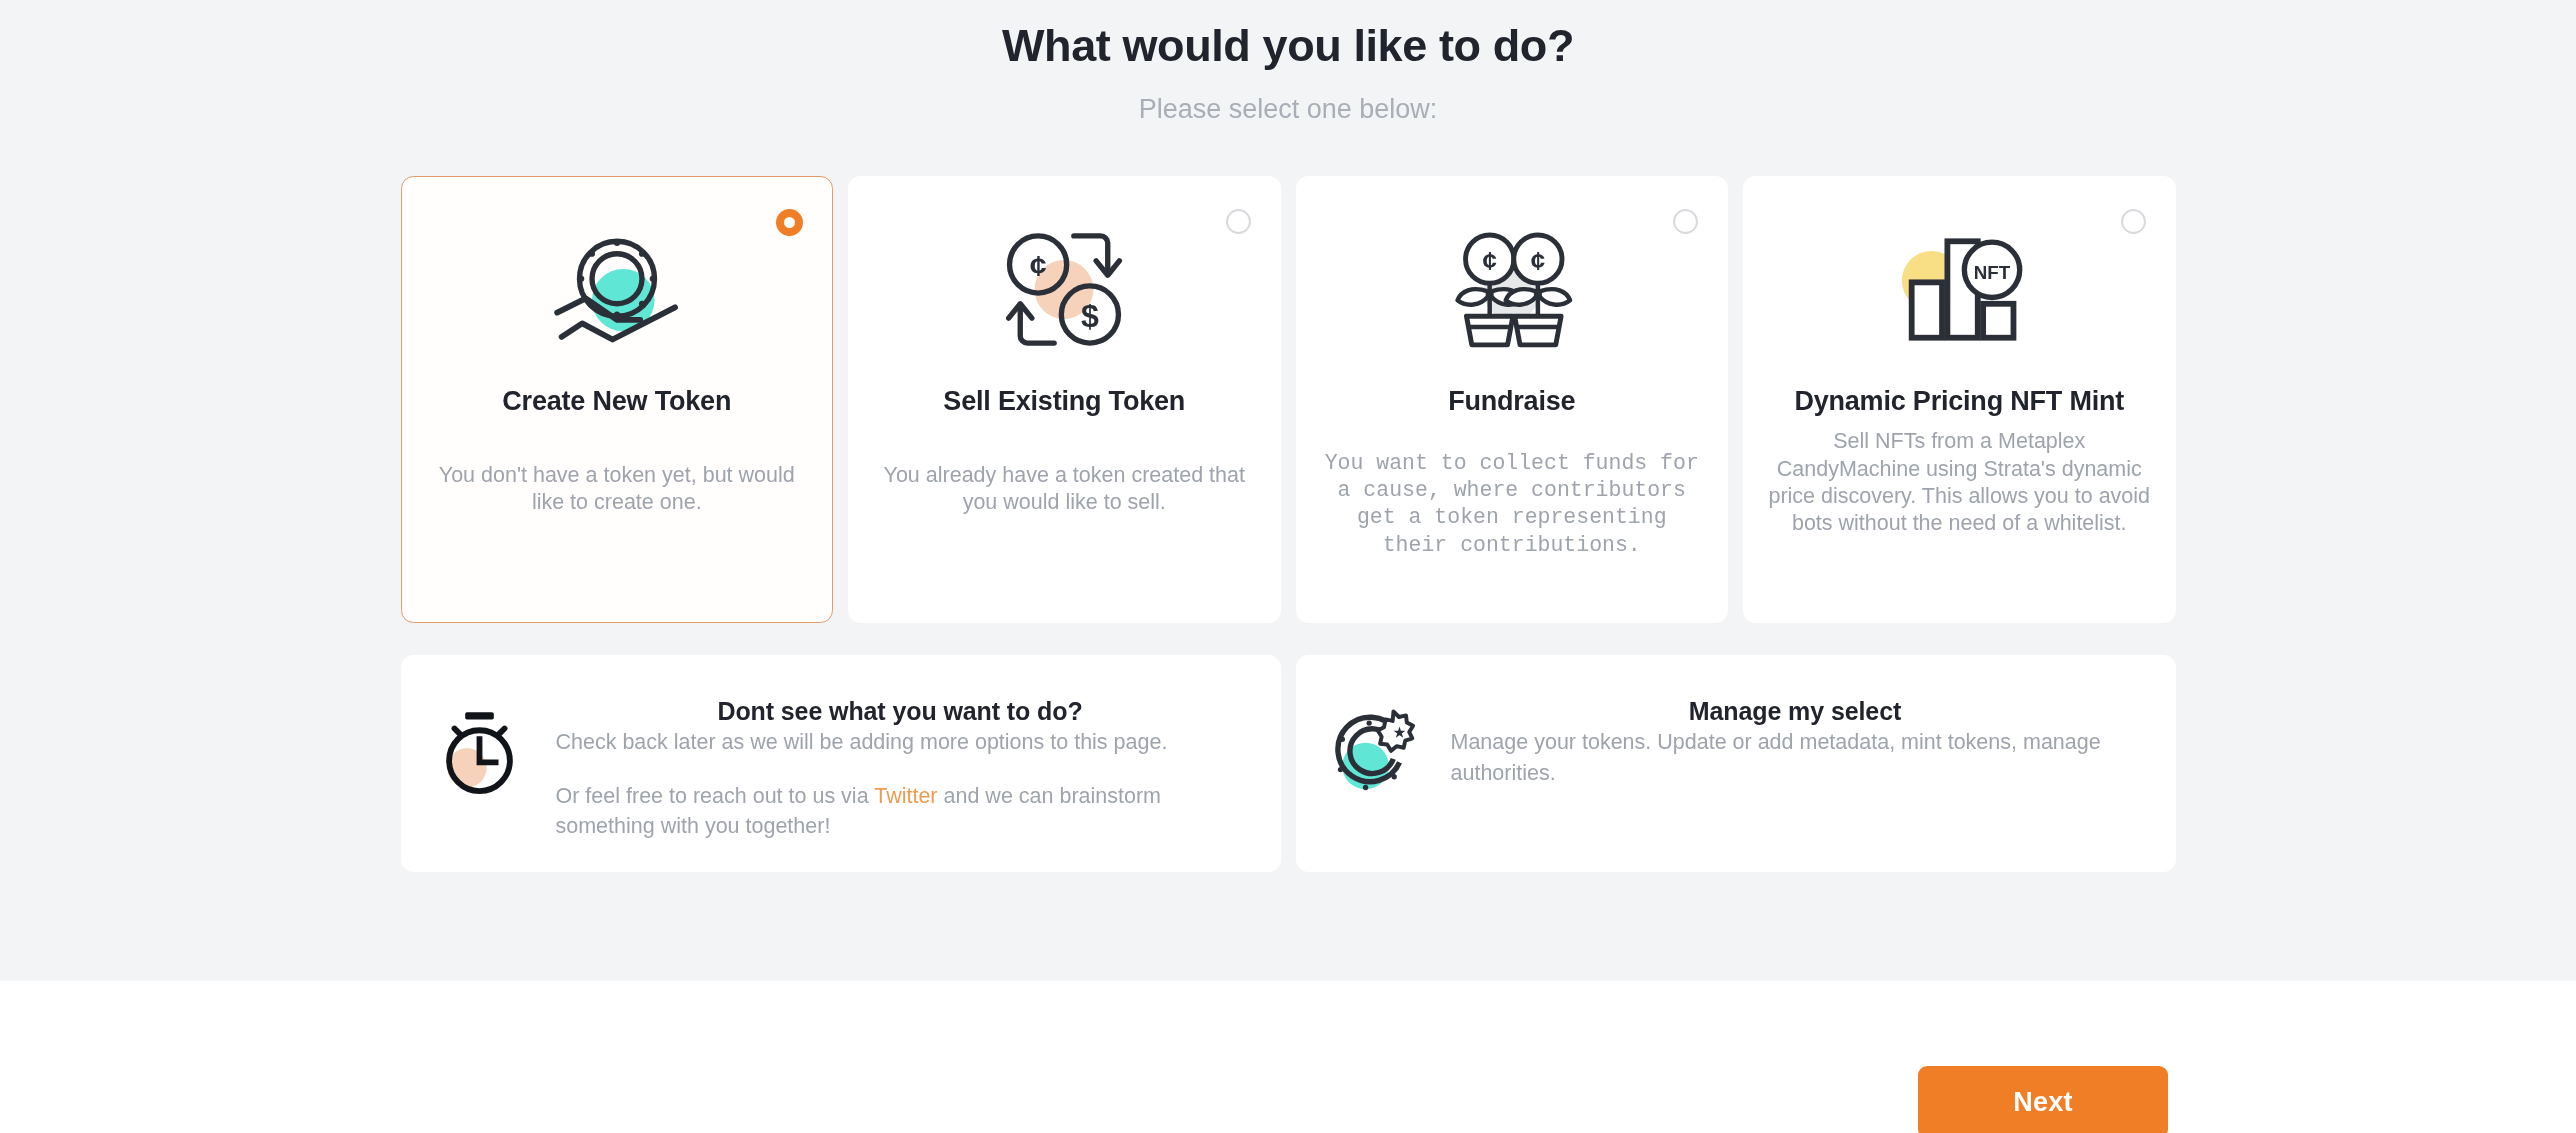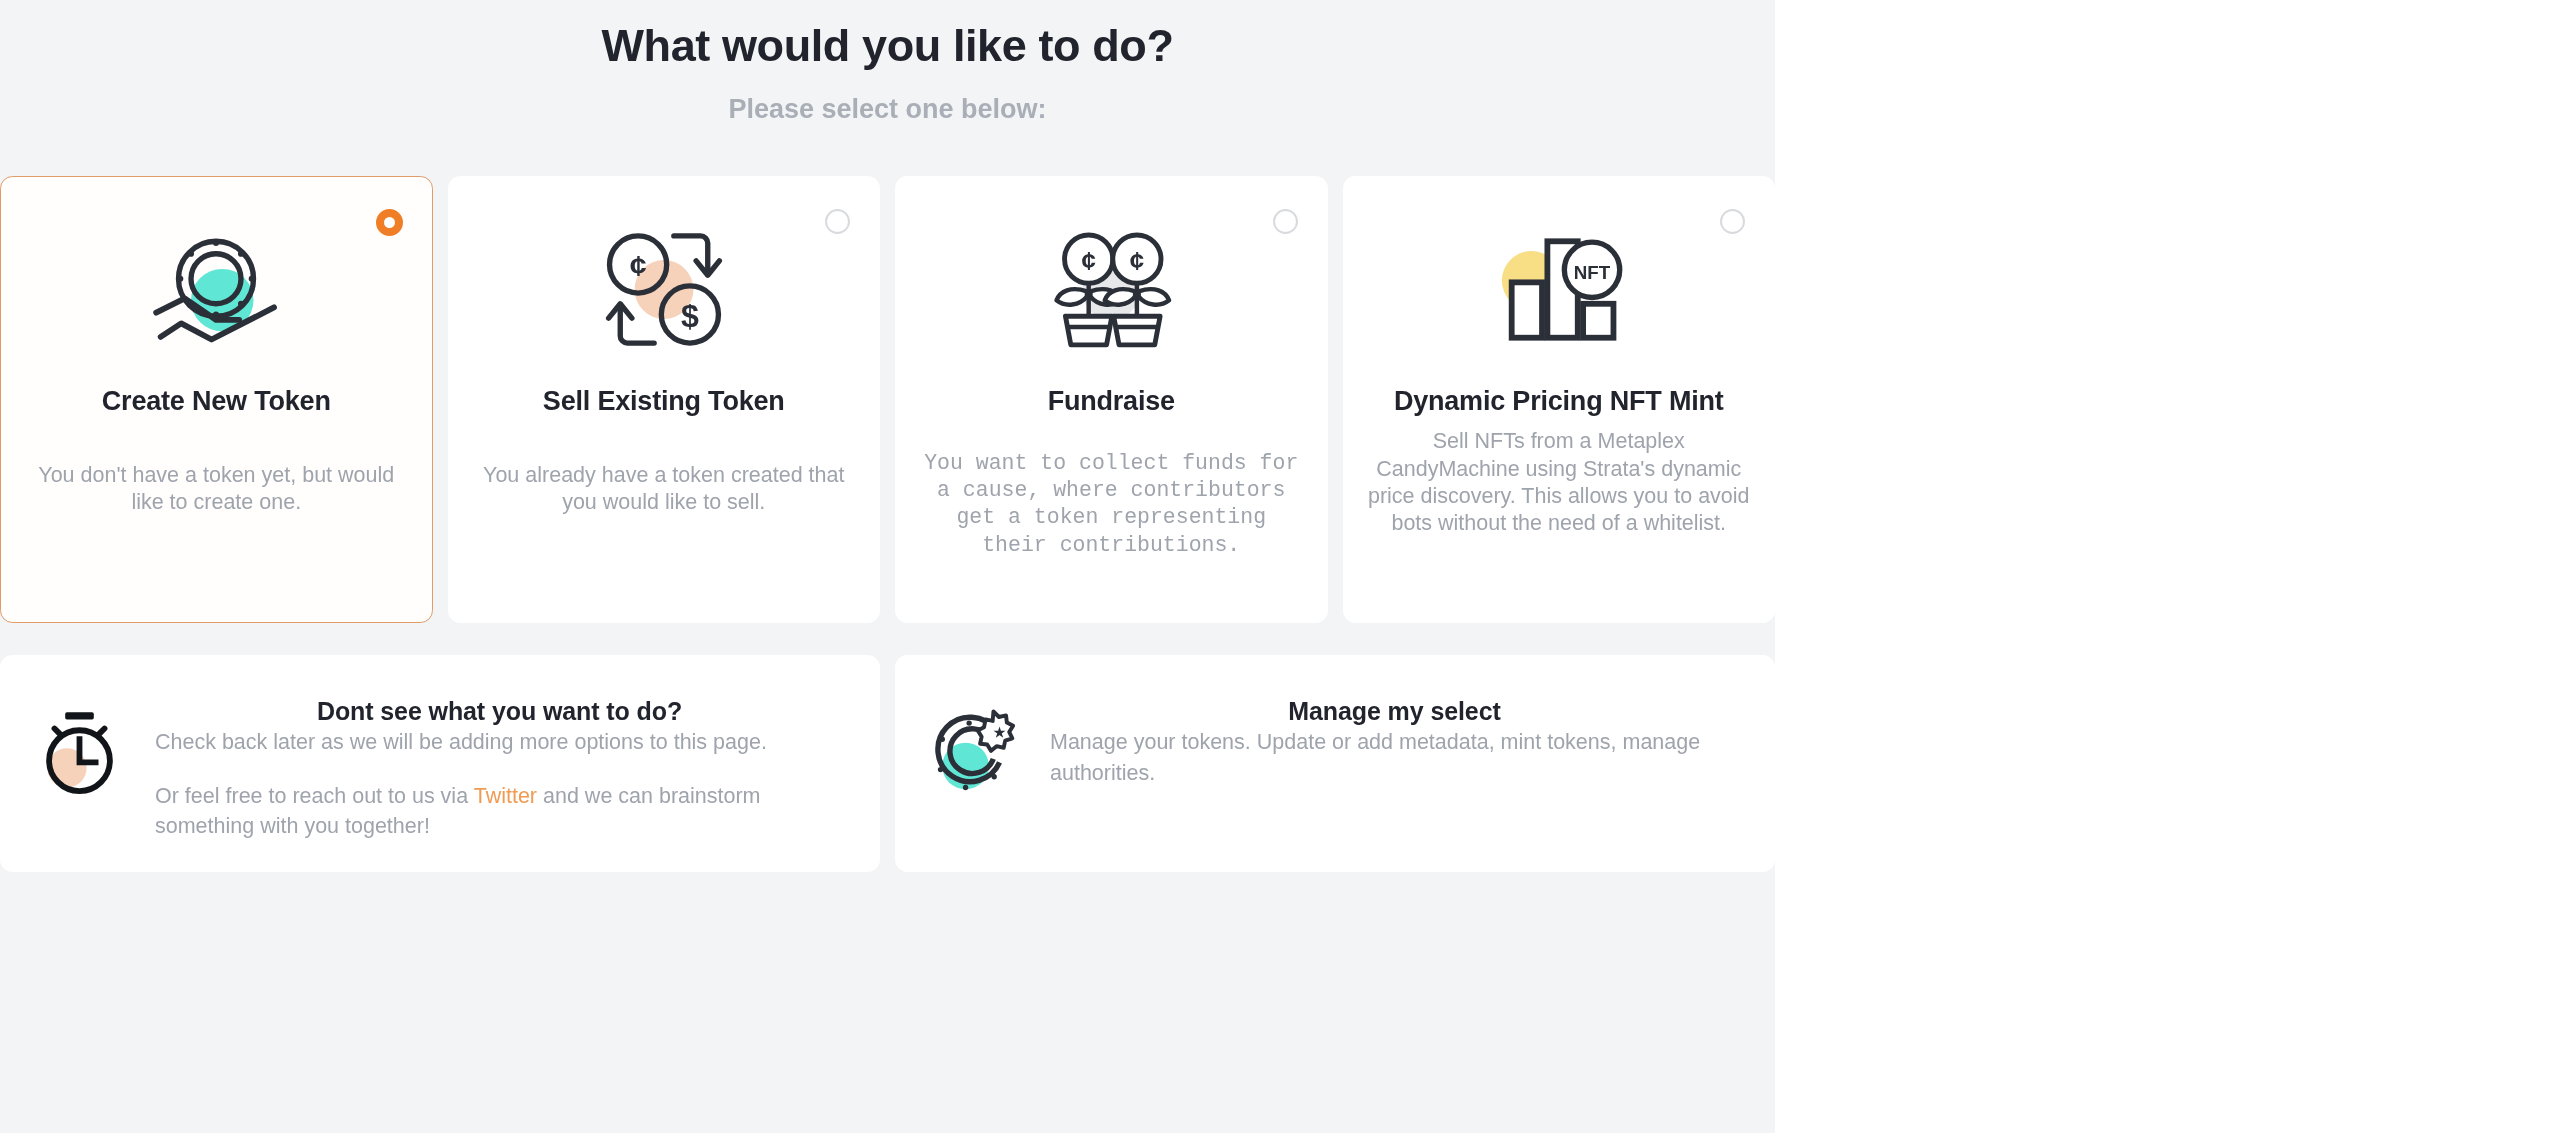--- a/index.html
+++ b/index.html
@@ -13,21 +13,21 @@
     font-family: "Liberation Sans", sans-serif;
     -webkit-font-smoothing: antialiased;
   }
 
   
   .page {
     position: relative;
     width: 2576px;
     height: 1133px;
     display: flex;
-    flex-direction: row;
+    flex-direction: column;
   }
 
   .scroll-area {
     flex: 0 0 981px;
     height: 981px;
     background: #f2f4f6;
     padding-top: 12.5px;
   }
 
   
@@ -40,21 +40,21 @@
     font-weight: 700;
     color: #21242c;
     letter-spacing: -0.4px;
     line-height: 1.25;
   }
   .page-subtitle {
     font-size: 27px;
     color: #a9aeb7;
     margin-top: 18px;
     line-height: 1.3;
-    font-weight: 700;
+    font-weight: 400;
   }
 
   
   .options-grid {
     width: 1775px;
     margin: 49px auto 0 auto;
     display: grid;
     grid-template-columns: repeat(4, 1fr);
     column-gap: 15px;
   }

